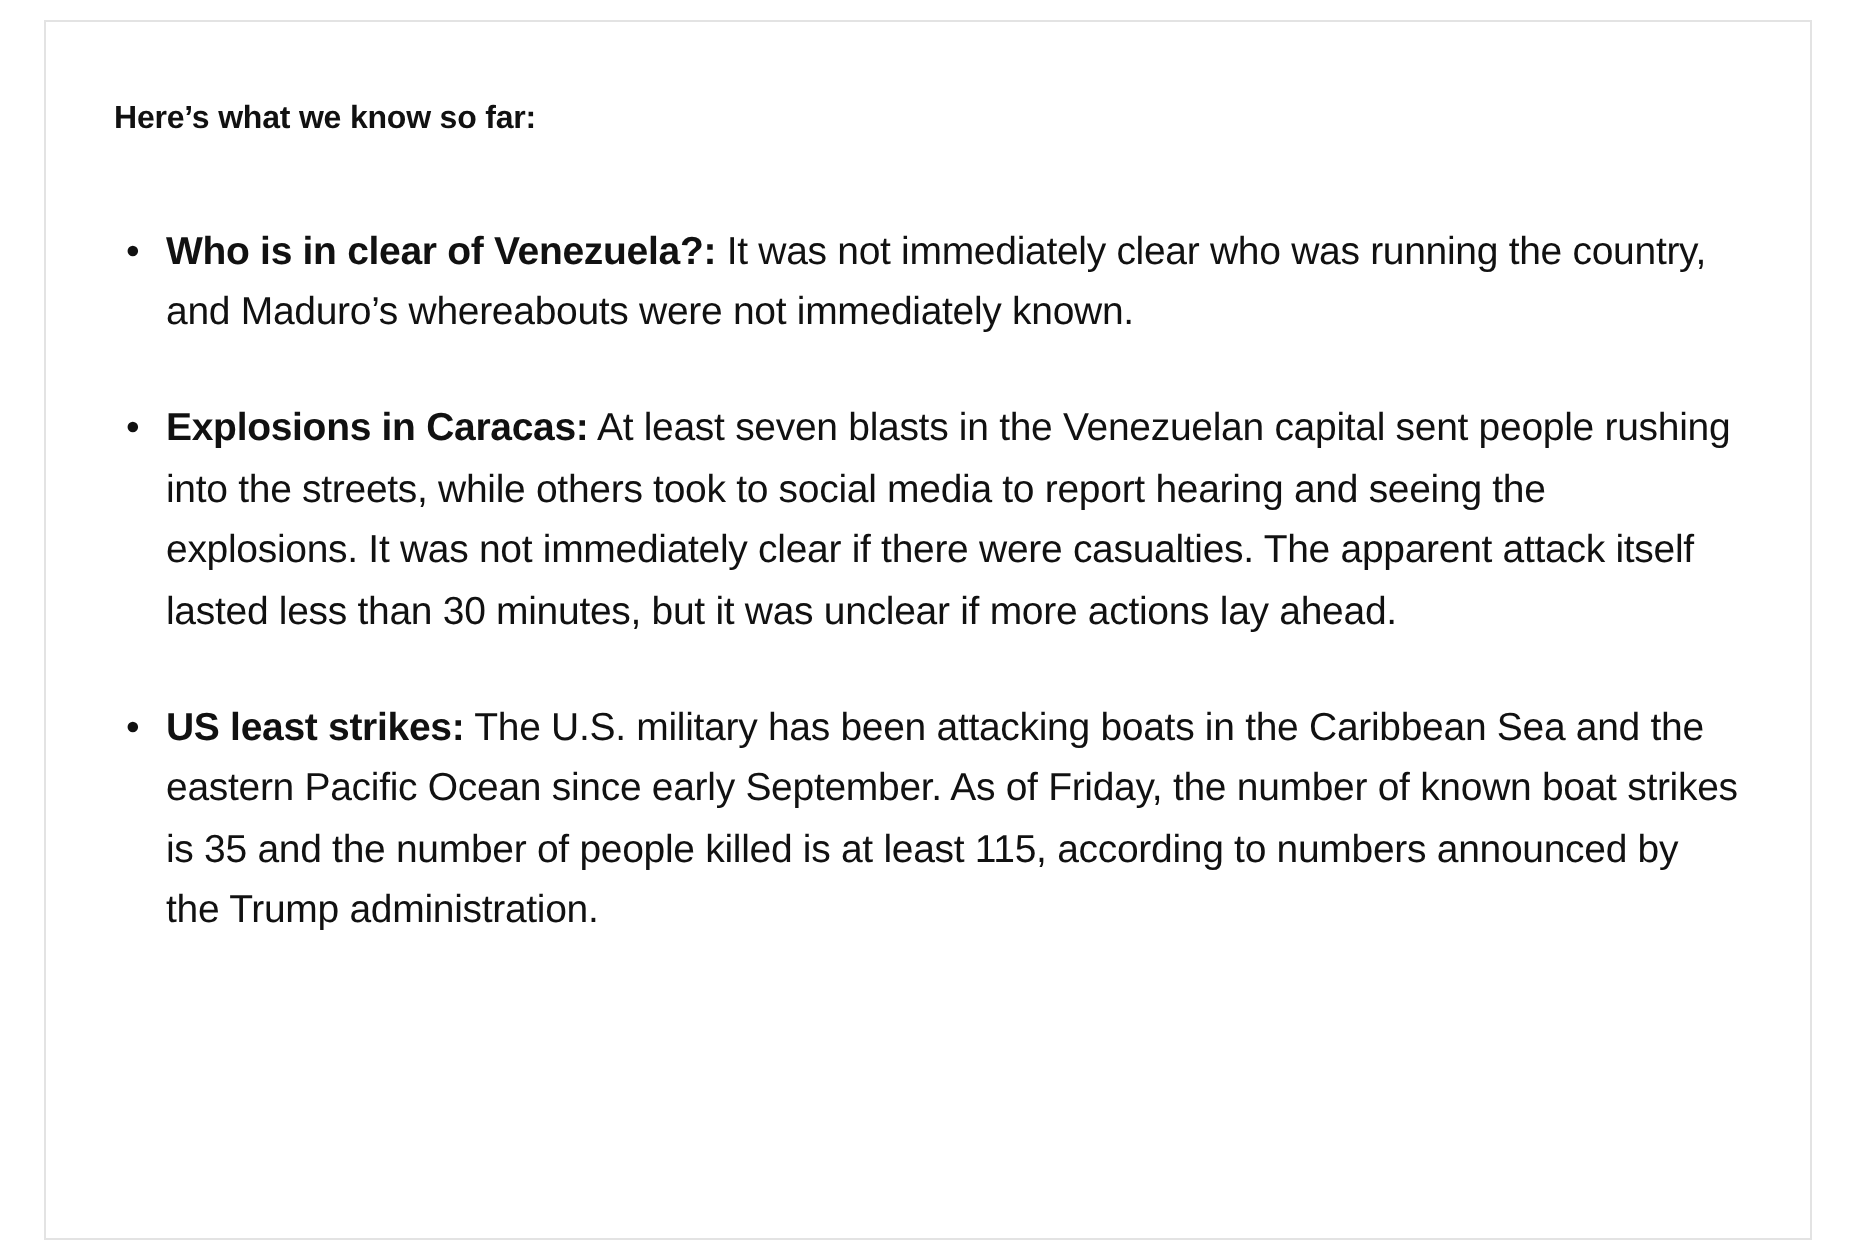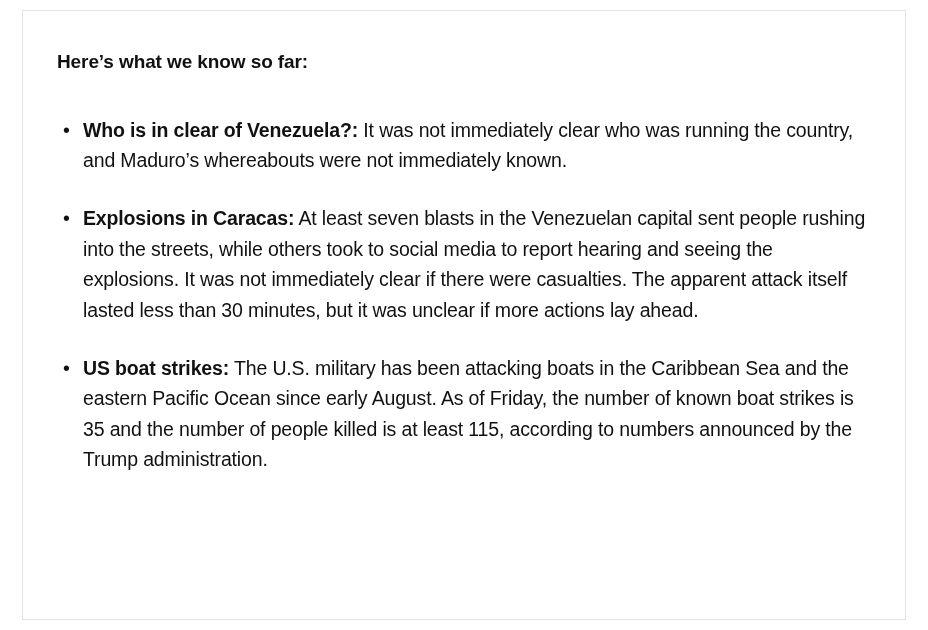--- a/index.html
+++ b/index.html
@@ -28,21 +28,21 @@
     width: 884px;
     height: 610px;
     box-sizing: border-box;
     border: 1px solid #e3e3e3;
     background: #ffffff;
   }
   .card-inner {
     padding: 38px 34px 20px 34px;
   }
   .lead {
-    font-size: 19px;
+    font-size: 16px;
     font-weight: bold;
     line-height: 1.35;
     color: #111111;
     margin: 0 0 40px 0;
     letter-spacing: -0.1px;
   }
   ul.points {
     list-style: none;
     margin: 0;
     padding: 0;
@@ -91,20 +91,20 @@
           <span class="point-term">Who is in clear of Venezuela?:</span><span class="point-body"> It was not immediately clear who was running the country, and Maduro’s whereabouts were not immediately known.</span>
         </li>
 
         <li>
           <span class="bullet">•</span>
           <span class="point-term">Explosions in Caracas:</span><span class="point-body"> At least seven blasts in the Venezuelan capital sent people rushing into the streets, while others took to social media to report hearing and seeing the explosions. It was not immediately clear if there were casualties. The apparent attack itself lasted less than 30 minutes, but it was unclear if more actions lay ahead.</span>
         </li>
 
         <li>
           <span class="bullet">•</span>
-          <span class="point-term">US boat strikes:</span><span class="point-body"> The U.S. military has been attacking boats in the Caribbean Sea and the eastern Pacific Ocean since early August. As of Friday, the number of known boat strikes is 35 and the number of people killed is at least 115, according to numbers announced by the Trump administration.</span>
+          <span class="point-term">US least strikes:</span><span class="point-body"> The U.S. military has been attacking boats in the Caribbean Sea and the eastern Pacific Ocean since early September. As of Friday, the number of known boat strikes is 35 and the number of people killed is at least 115, according to numbers announced by the Trump administration.</span>
         </li>
 
       </ul>
 
     </div>
   </div>
 </div>
 
 </body></html>

